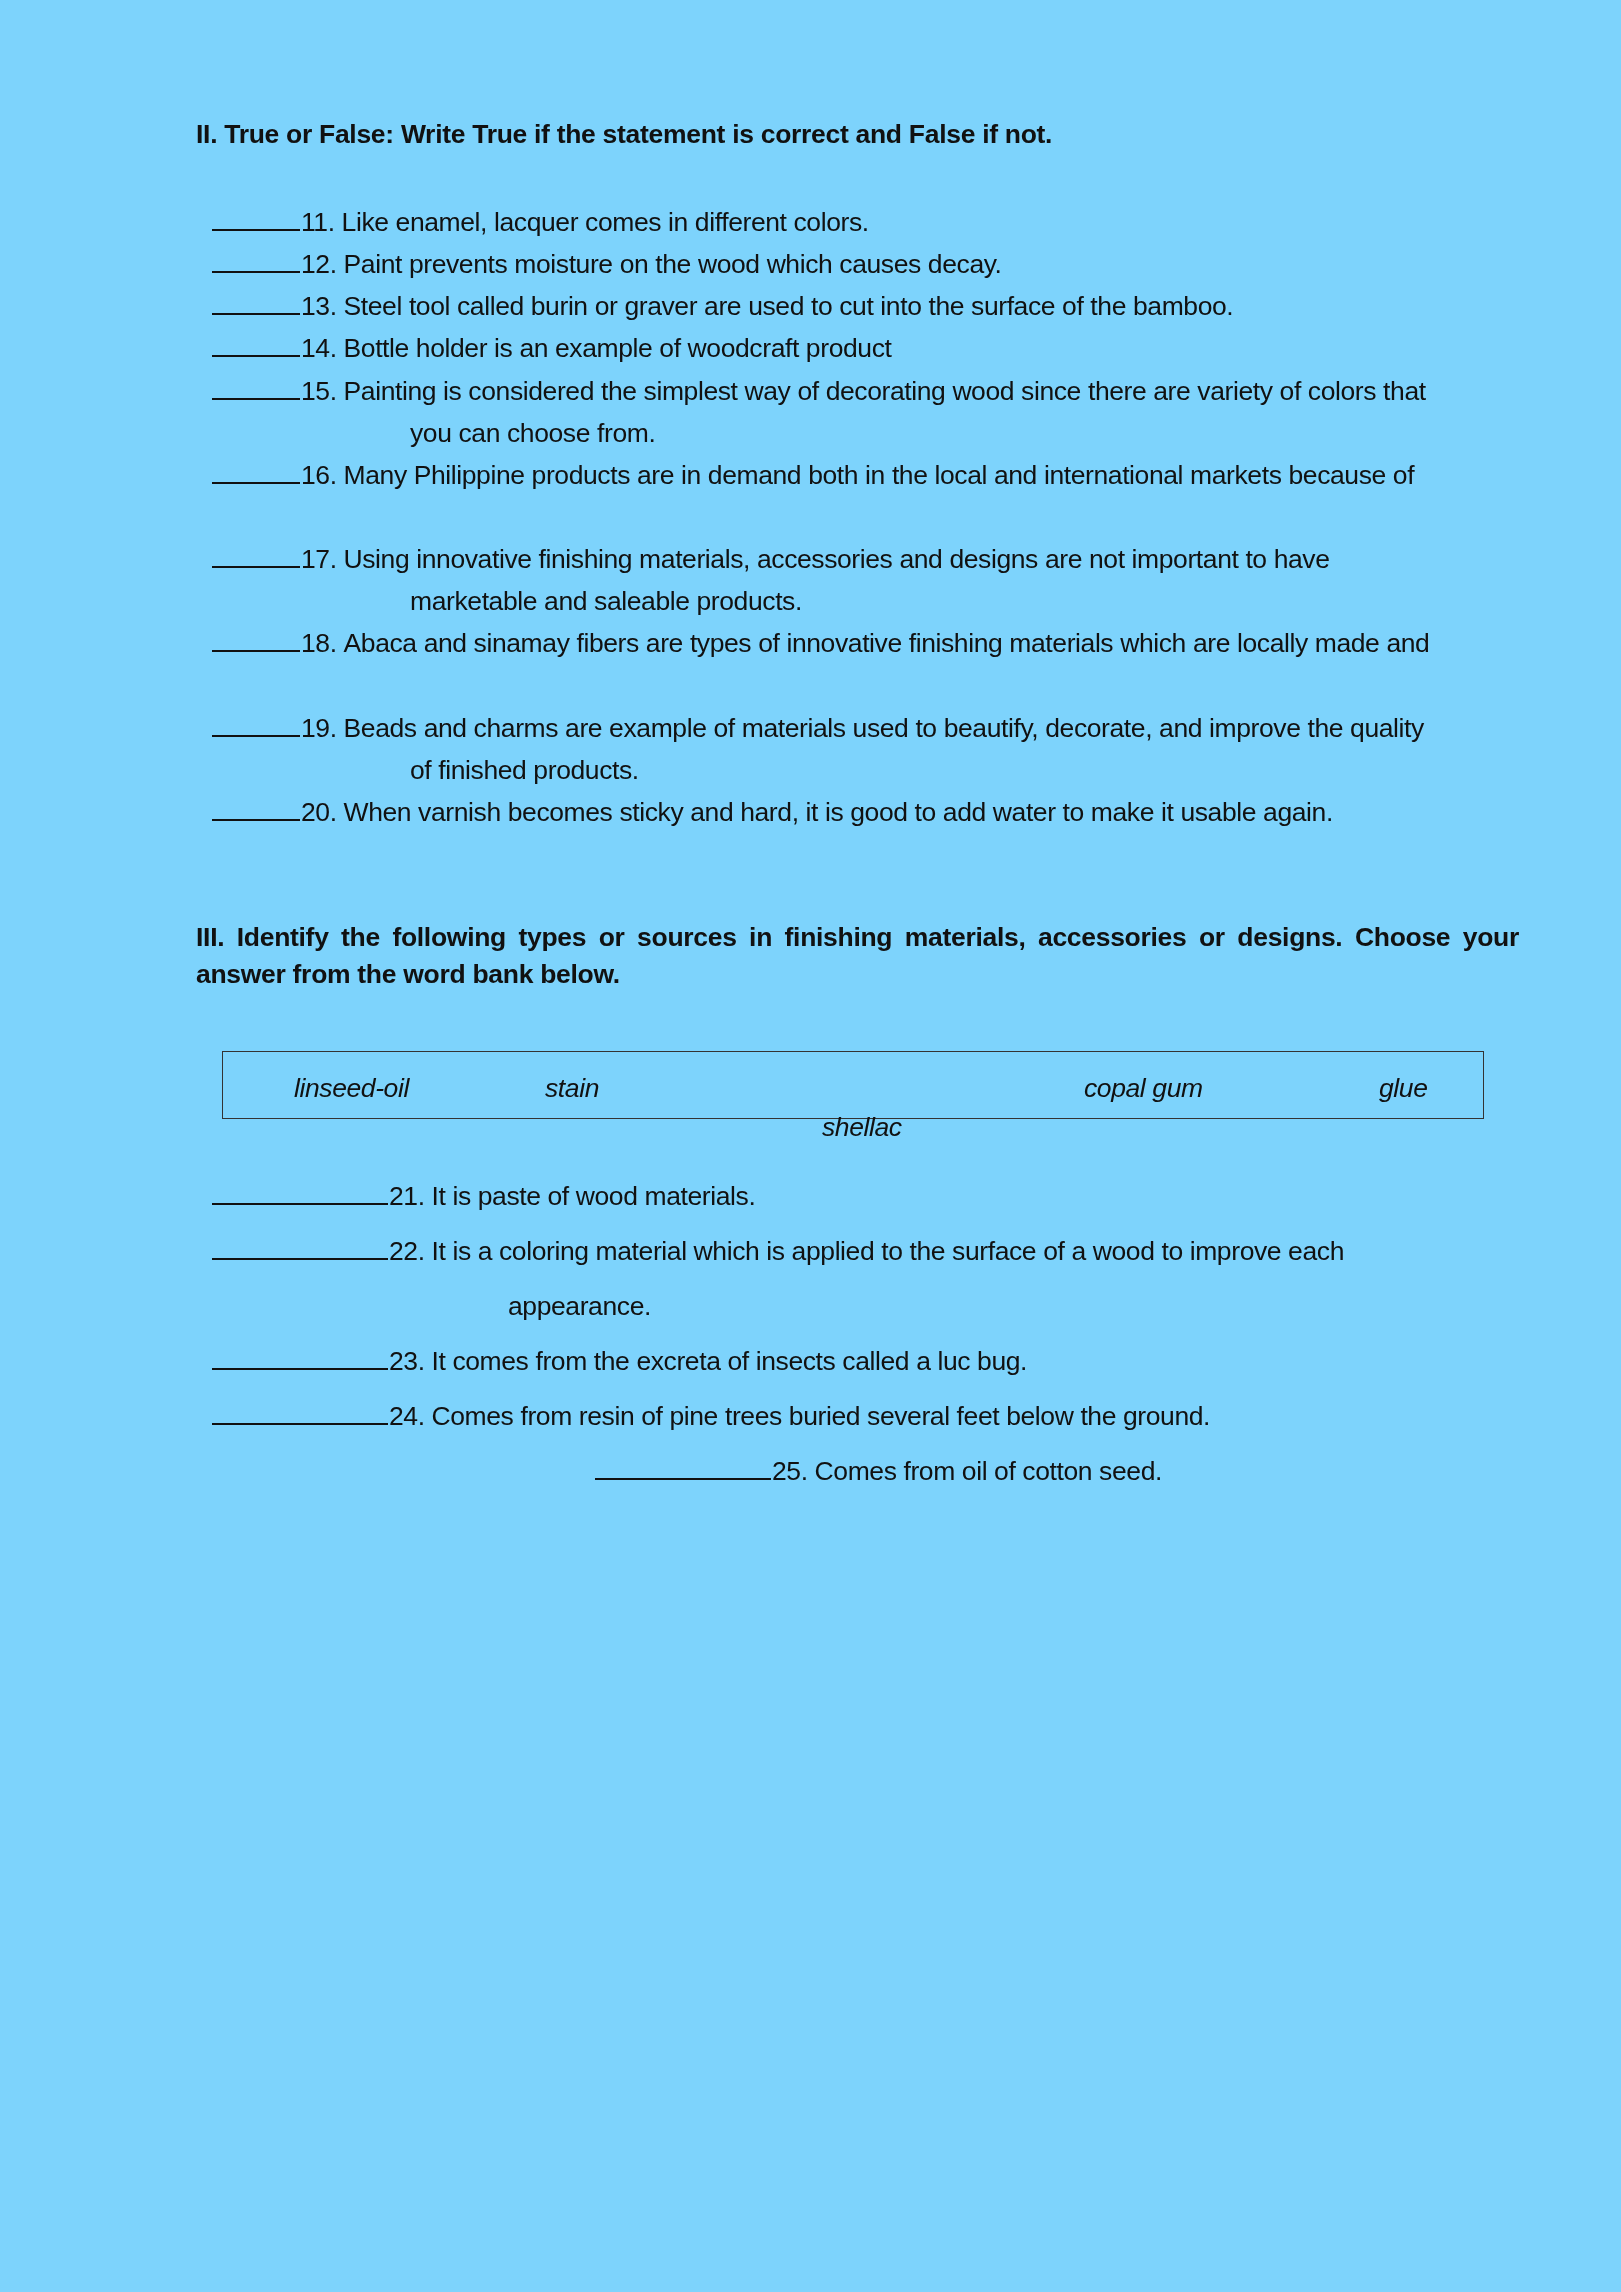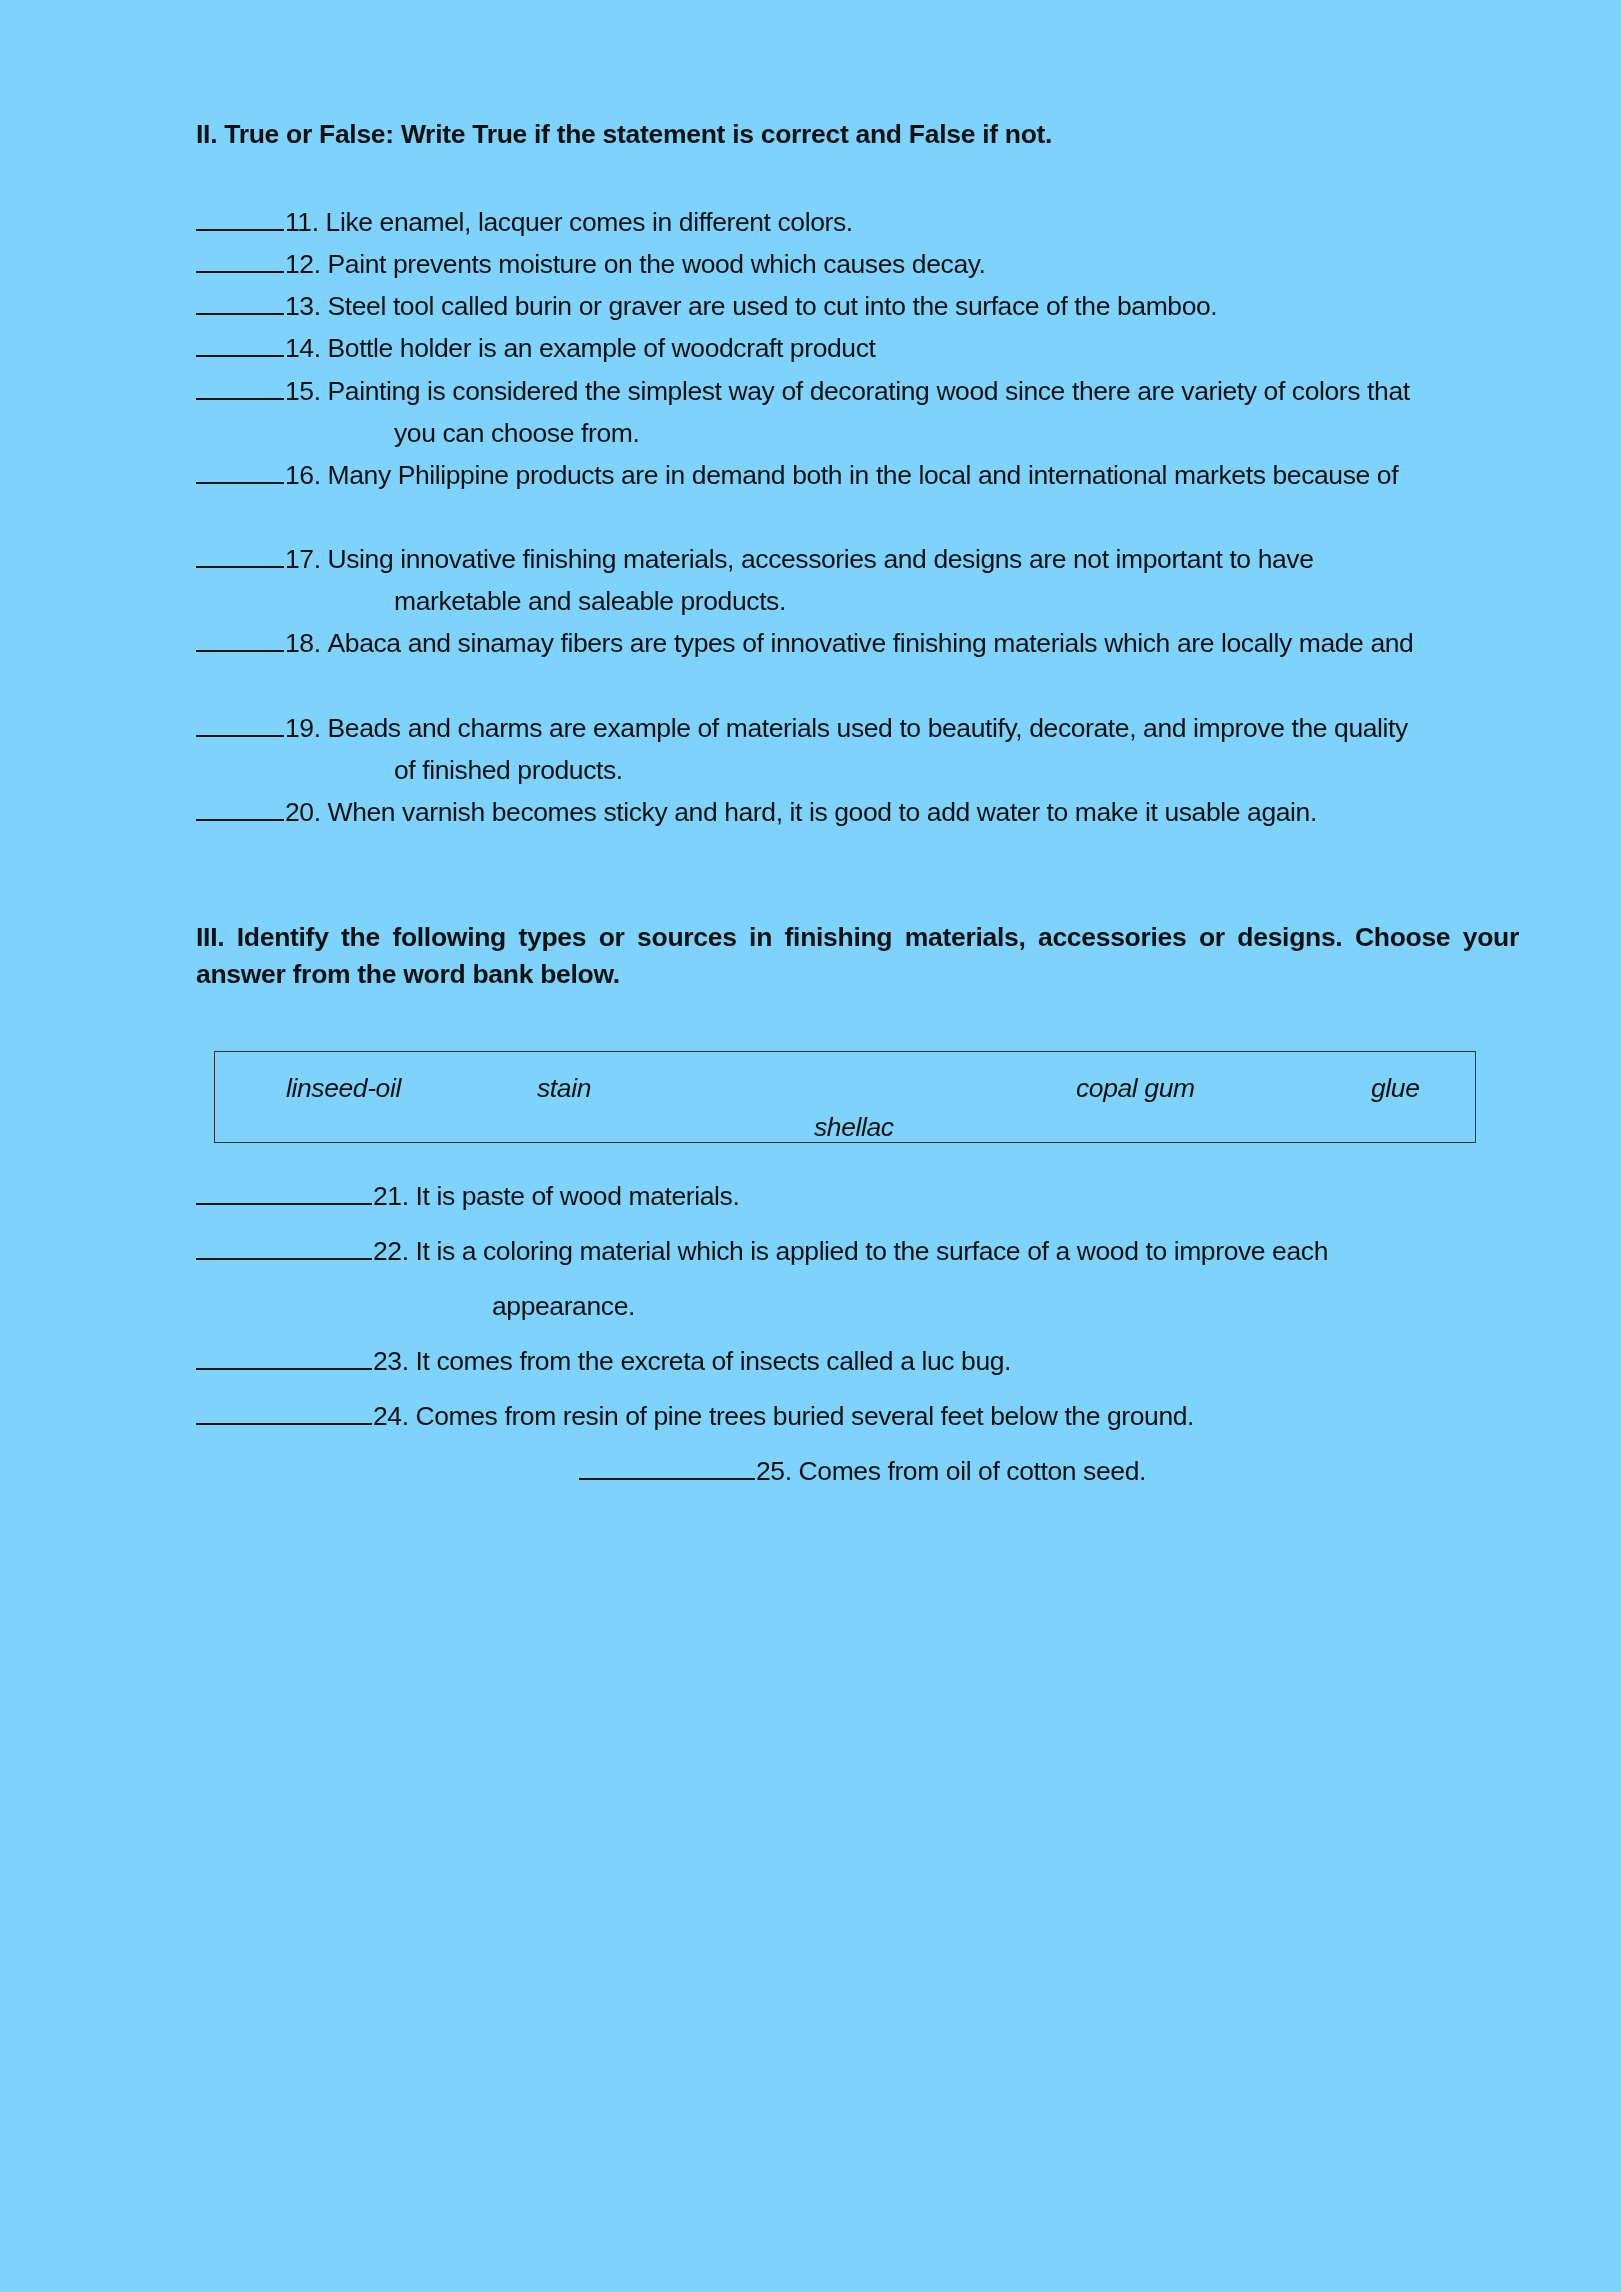--- a/index.html
+++ b/index.html
@@ -32,21 +32,21 @@
     }
     .heading-2 { top: 116px; }
     .heading-3 {
       top: 919px;
       width: 1323px;
       text-align: justify;
       text-align-last: left;
     }
     .item {
       position: absolute;
-      left: 196px;
+      left: 212px;
       font-size: 26.5px;
       line-height: 42px;
       letter-spacing: -0.4px;
       width: 1333px;
     }
     .item .blank {
       display: inline-block;
       border-bottom: 2px solid #111111;
       height: 29px;
       vertical-align: baseline;
@@ -58,24 +58,24 @@
     .item .cont {
       display: block;
       padding-left: 198px;
     }
     .id .cont {
       padding-left: 296px;
       margin-top: 12.7px;
     }
     .wordbank {
       position: absolute;
-      left: 214px;
+      left: 222px;
       top: 1051px;
       width: 1262px;
-      height: 92px;
+      height: 68px;
       border: 1.5px solid #333333;
       box-sizing: border-box;
     }
     .word {
       position: absolute;
       top: 17.6px;
       font-style: italic;
       font-size: 26.5px;
       line-height: 37px;
       letter-spacing: -0.4px;

